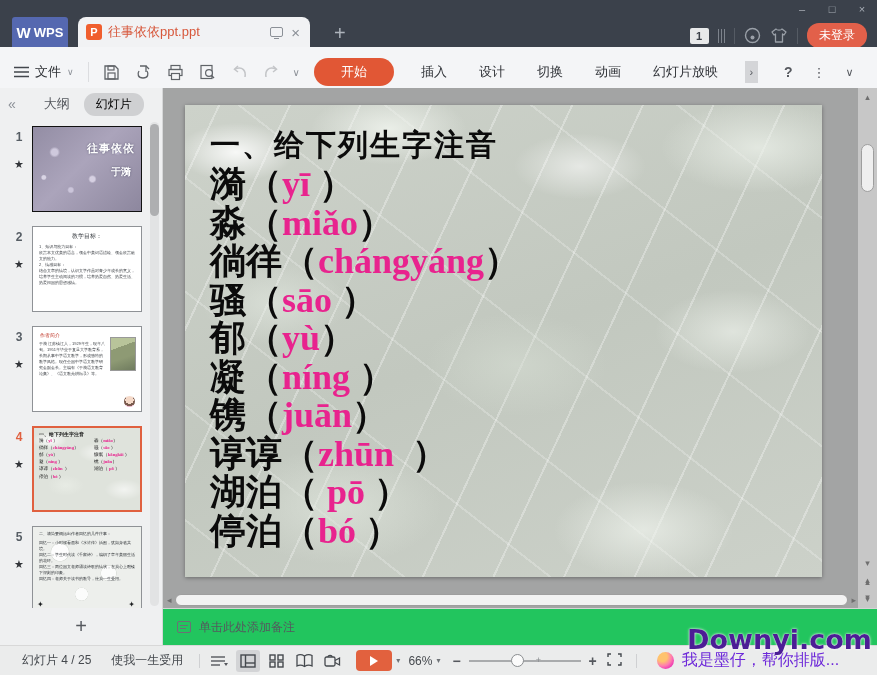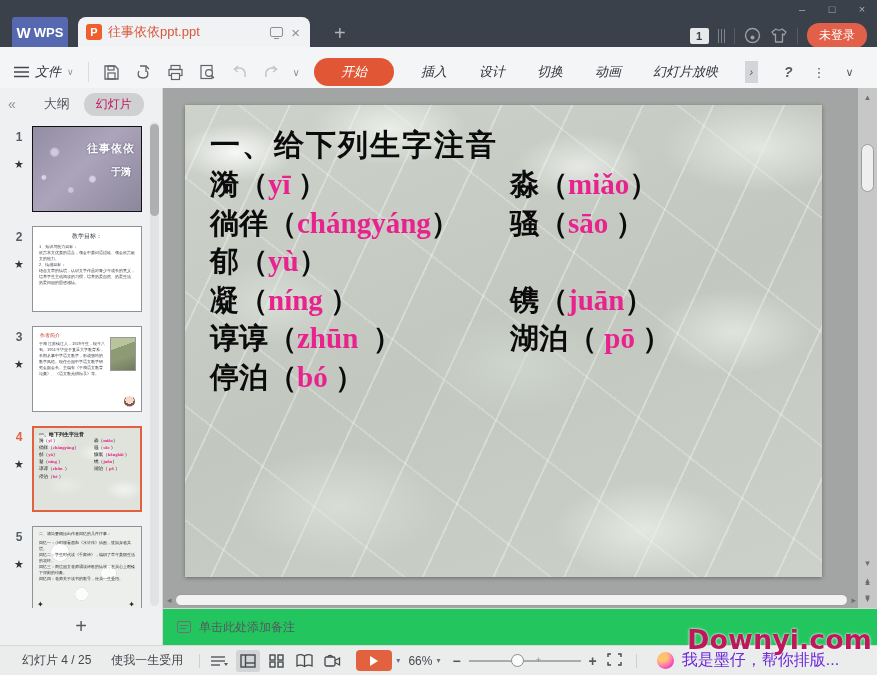--- a/index.html
+++ b/index.html
@@ -28,41 +28,41 @@
   .badge1 { background:#e8e9ea; color:#3c4149; width:19px; height:16px; border-radius:2px; font-size:11px;
     font-weight:bold; text-align:center; line-height:16px; }
   .stacklines { display:flex; gap:1.5px; }
   .stacklines i { width:1.5px; height:14px; background:#7d838c; }
   .tb-sep { width:1px; height:16px; background:#555b64; }
   .tb-ic { color:#9aa0a8; display:flex; }
   .login { background:#e2604a; color:#fff; font-size:12px; border-radius:12px; padding:4px 12px; }
 
   
   .ribbon { position:absolute; left:0; top:47px; width:877px; height:51px; background:#f4f5f7;
-    border-bottom:1px solid #dcdee0; display:flex; align-items:center; padding:0 10px; gap:6px;font-style:italic; }
+    border-bottom:1px solid #dcdee0; display:flex; align-items:center; padding:0 10px; gap:6px; }
   .r-file { display:flex; align-items:center; gap:6px; color:#2f3237; font-size:13px; padding:0 4px; }
   .r-sep { width:1px; height:20px; background:#dcdde0; margin:0 4px; }
   .icbtn { width:26px; height:26px; display:flex; align-items:center; justify-content:center; border-radius:3px; }
   .icbtn svg { display:block; }
   .pill-start { background:#e15735; color:#fff; font-size:13px; border-radius:14px; padding:5px 27px; margin:0 8px; }
   .r-tab { color:#2f3237; font-size:13px; padding:0 13px; }
   .r-over { width:15px; height:22px; background:#d4d5d8; color:#55585e; font-size:11px; display:flex;
     align-items:center; justify-content:center; margin-left:6px; border-left:2px solid #f4f5f7; }
   .r-search { display:flex; align-items:center; gap:5px; color:#55585e; font-size:13px; margin-left:22px; }
   .r-help { color:#55585e; font-size:14px; font-weight:bold; margin-left:20px; }
   .r-kebab { color:#55585e; font-size:13px; margin-left:14px; letter-spacing:0; }
   .r-collapse { color:#55585e; font-size:11px; margin-left:14px; }
 
   
   .workspace { position:absolute; left:0; top:88px; width:877px; height:520px; display:flex; }
   .sidebar { width:163px; background:#eff0f1; border-right:1px solid #d6d7d8; position:relative; }
   .sb-tabs { height:32px; display:flex; align-items:center; font-size:13px; color:#55585e; padding:0 8px; }
   .sb-collapse { color:#8b9097; font-size:14px; }
   .sb-outline { margin-left:28px; }
-  .sb-slides-pill { margin-left:14px; background:#cfd0d2; color:#be185d; border-radius:11px; padding:3px 12px; font-size:12px; }
+  .sb-slides-pill { margin-left:14px; background:#cfd0d2; color:#000000; border-radius:11px; padding:3px 12px; font-size:12px; }
   .thumblist { position:absolute; left:0; top:34px; right:16px; bottom:0; padding:4px 0 0 6px; }
   .thumbitem { display:flex; margin-bottom:14px; }
   .tnumcol { width:26px; text-align:center; padding-top:4px; }
   .tnum { font-size:12px; font-weight:bold; color:#565d64; display:block; }
   .tstar { font-size:11px; color:#33363a; display:block; margin-top:14px; }
   .sel .tnum { color:#e0603f; }
   .thumbbox { width:110px; height:86px; background:#fff; border:1px solid #8f9296; overflow:hidden; position:relative; }
   .sel .thumbbox { border:2px solid #e0603f; }
   
   .t1 { background:#a09ab0;
@@ -119,21 +119,21 @@
       radial-gradient(ellipse 140px 80px at 52% 55%,rgba(214,221,211,.6),transparent 65%),
       radial-gradient(ellipse 130px 70px at 86% 48%,rgba(241,245,239,.6),transparent 60%),
       radial-gradient(ellipse 160px 90px at 24% 85%,rgba(226,232,223,.65),transparent 65%),
       radial-gradient(ellipse 150px 80px at 72% 90%,rgba(239,243,237,.7),transparent 60%),
       repeating-linear-gradient(115deg,transparent 0 30px,rgba(255,255,255,.30) 30px 32px,transparent 32px 64px),
       repeating-linear-gradient(38deg,transparent 0 44px,rgba(255,255,255,.22) 44px 46px,transparent 46px 90px),
       linear-gradient(160deg,#cdd2ca,#c2c8bf 50%,#ccd1c9); }
   .slidetext { position:absolute; left:25px; top:20px; right:12px;
     font-family:"Liberation Serif","DejaVu Serif",serif; color:#0b0b0b; }
   .stitle { font-size:30px; font-weight:600; letter-spacing:2px; line-height:40px; }
-  .srow { display:flex; font-size:29px; font-weight:600; line-height:38.5px; white-space:pre; }
+  .srow { display:flex; font-size:36px; font-weight:600; line-height:38.5px; white-space:pre;flex-direction:column; }
   .srow .cell-l { width:300px; }
   .srow .cell-r { flex:1; }
   .py { color:#e8238e; font-weight:bold; }
 
   
   .hscroll { position:absolute; left:4px; right:2px; bottom:1px; height:14px; display:flex; align-items:center; gap:3px; }
   .hs-arrow { color:#6f6f6f; font-size:9px; line-height:14px; }
   .hs-track { flex:1; height:12px; border:1px solid #9e9e9e; background:#f2f2f2; border-radius:7px; }
   .vscroll { width:19px; background:#c7c7c7; display:flex; flex-direction:column; align-items:center; padding:4px 0 6px; }
   .vs-arrow { color:#6f6f6f; font-size:9px; line-height:10px; }
@@ -166,21 +166,21 @@
   .zminus,.zplus { color:#55585e; font-size:14px; font-weight:bold; }
   .ztrack { position:relative; width:112px; height:2px; background:#a9abad; }
   .zknob { position:absolute; left:38%; top:-6px; width:13px; height:13px; background:#fbfbfb;
     border:1px solid #8a8d90; border-radius:50%; }
   .ztick { position:absolute; left:60%; top:-5px; color:#8a8d90; font-size:9px; }
   .fiticon { margin-left:10px; }
   .aiball { width:17px; height:17px; border-radius:50%; margin:0 8px 0 14px;
     background:radial-gradient(circle at 32% 28%,#ffc36e 0 28%,#ff7bb0 55%,#e414b4 90%); }
   .assist { color:#6d28d9; font-size:16px; white-space:nowrap; }
 
-  .watermark { position:absolute; right:5px; top:624px; font-size:27px; font-weight:bold; color:#be185d;
+  .watermark { position:absolute; right:5px; top:624px; font-size:27px; font-weight:bold; color:#4c1d95;
     letter-spacing:0; text-shadow:0 0 3px rgba(255,255,255,.9),0 0 1px rgba(255,255,255,.9); z-index:50;
     font-family:"DejaVu Sans","Liberation Sans",sans-serif; }
 </style>
 </head>
 <body>
 
 <div class="app">
 
   <div class="titlebar">
     <div class="winctrls">

